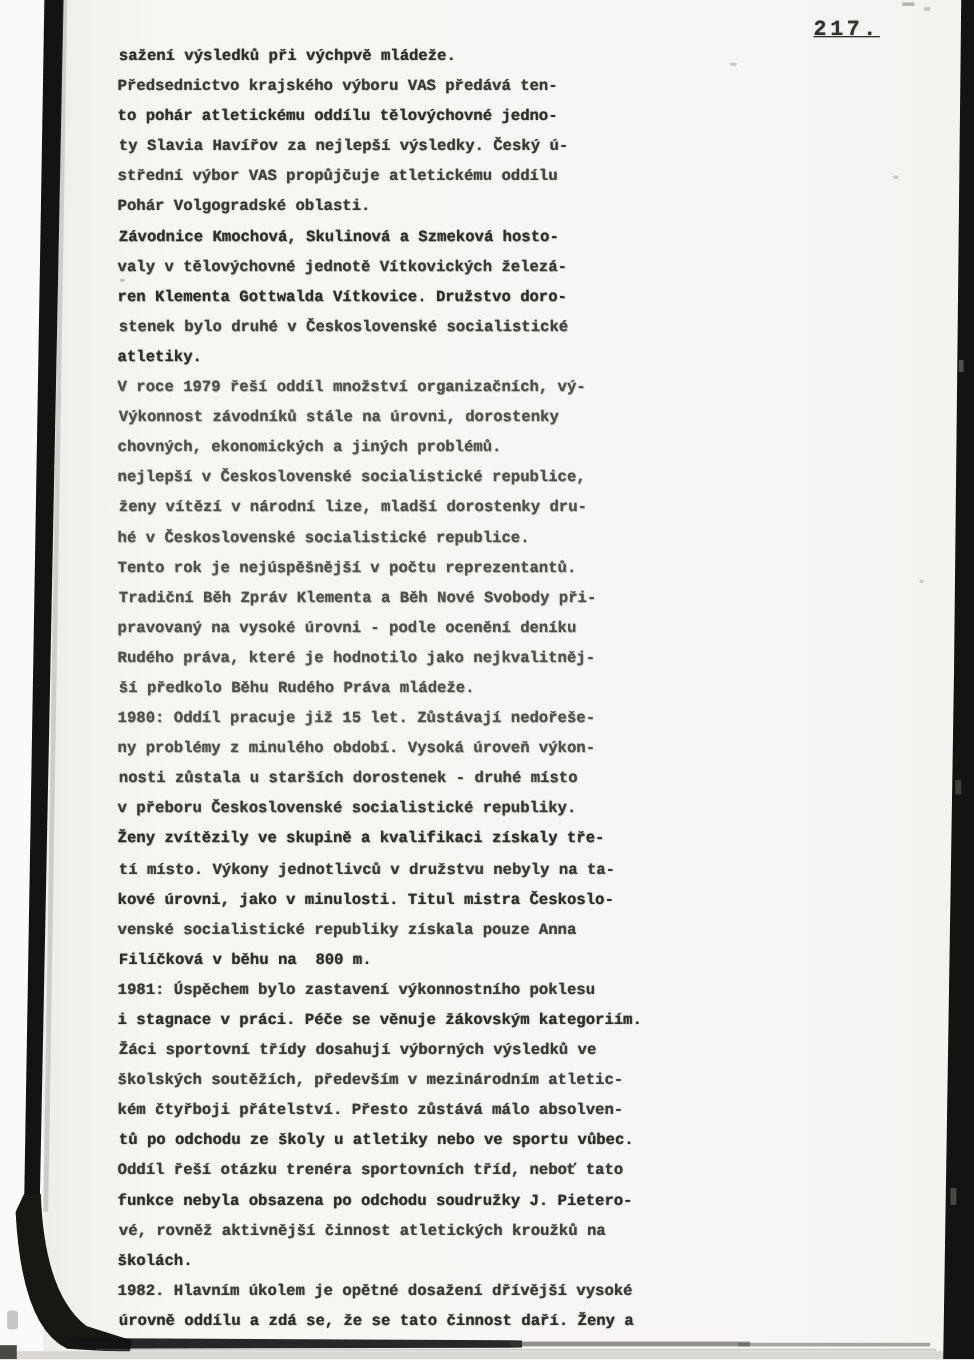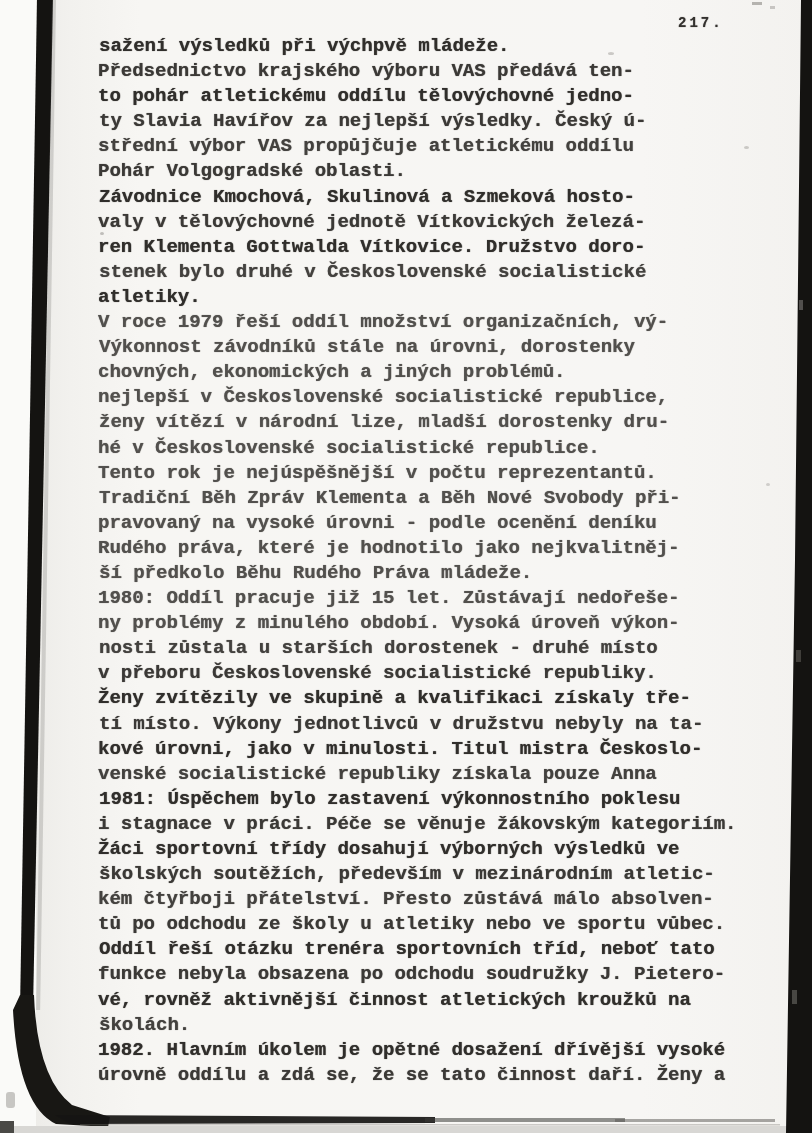--- a/index.html
+++ b/index.html
@@ -21,29 +21,30 @@
     width: 36px; height: 1133px;
     background: #fafaf8;
   }
   .binding-svg {
     position: absolute; left: 0; top: 0;
     width: 812px; height: 1133px;
     pointer-events: none;
   }
   .page-number {
     position: absolute; left: 678px; top: 15px;
-    font-size: 14px; font-weight: 700;
+    font-size: 18px; font-weight: 700;
     letter-spacing: 3px;
     color: #33312e;
     text-shadow: 0 0 1px rgba(45,43,40,0.7);
+    text-decoration: underline;
   }
   .typewriter-block {
     position: absolute; left: 98px; top: 34px;
     width: 680px;
-    font-size: 19px;
+    font-size: 13px;
     line-height: 25.1px;
     font-weight: 700;
     color: #302e2b;
     text-shadow: 0 0 1px rgba(48,46,43,0.72), 0.5px 0.4px 0.6px rgba(70,68,64,0.35);
   }
   .line { white-space: pre; height: 25.1px; }
   .line:nth-child(2n)   { opacity: 0.94; }
   .line:nth-child(3n+1) { transform: translateX(1px); }
   .line:nth-child(n+12):nth-child(-n+24) { opacity: 0.87; color: #3a3835; }
   .line:nth-child(5n)   { opacity: 0.9; }
@@ -112,20 +113,21 @@
       <div class="line">Rudého práva, které je hodnotilo jako nejkvalitněj-</div>
       <div class="line">ší předkolo Běhu Rudého Práva mládeže.</div>
       <div class="line">1980: Oddíl pracuje již 15 let. Zůstávají nedořeše-</div>
       <div class="line">ny problémy z minulého období. Vysoká úroveň výkon-</div>
       <div class="line">nosti zůstala u starších dorostenek - druhé místo</div>
       <div class="line">v přeboru Československé socialistické republiky.</div>
       <div class="line">Ženy zvítězily ve skupině a kvalifikaci získaly tře-</div>
       <div class="line">tí místo. Výkony jednotlivců v družstvu nebyly na ta-</div>
       <div class="line">kové úrovni, jako v minulosti. Titul mistra Českoslo-</div>
       <div class="line">venské socialistické republiky získala pouze Anna</div>
+      <div class="line">Filíčková v běhu na  800 m.</div>
       <div class="line">1981: Úspěchem bylo zastavení výkonnostního poklesu</div>
       <div class="line">i stagnace v práci. Péče se věnuje žákovským kategoriím.</div>
       <div class="line">Žáci sportovní třídy dosahují výborných výsledků ve</div>
       <div class="line">školských soutěžích, především v mezinárodním atletic-</div>
       <div class="line">kém čtyřboji přátelství. Přesto zůstává málo absolven-</div>
       <div class="line">tů po odchodu ze školy u atletiky nebo ve sportu vůbec.</div>
       <div class="line">Oddíl řeší otázku trenéra sportovních tříd, neboť tato</div>
       <div class="line">funkce nebyla obsazena po odchodu soudružky J. Pietero-</div>
       <div class="line">vé, rovněž aktivnější činnost atletických kroužků na</div>
       <div class="line">školách.</div>

